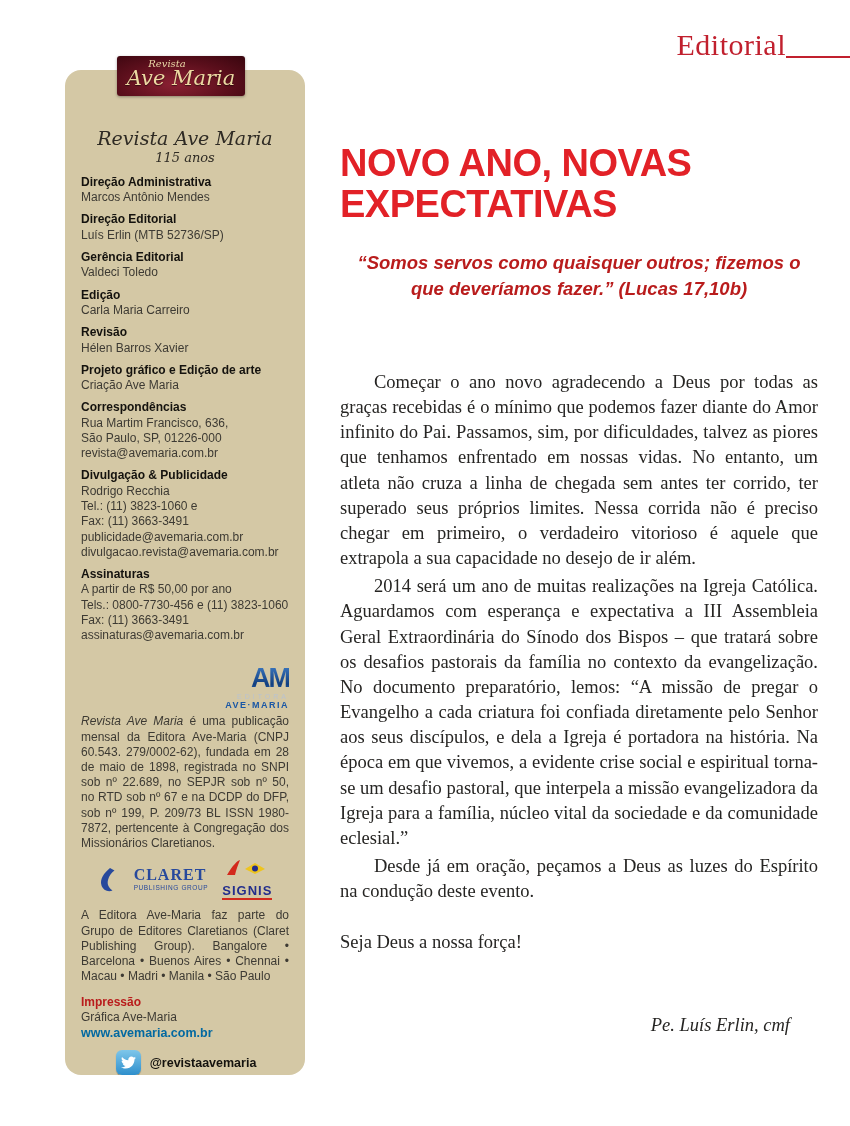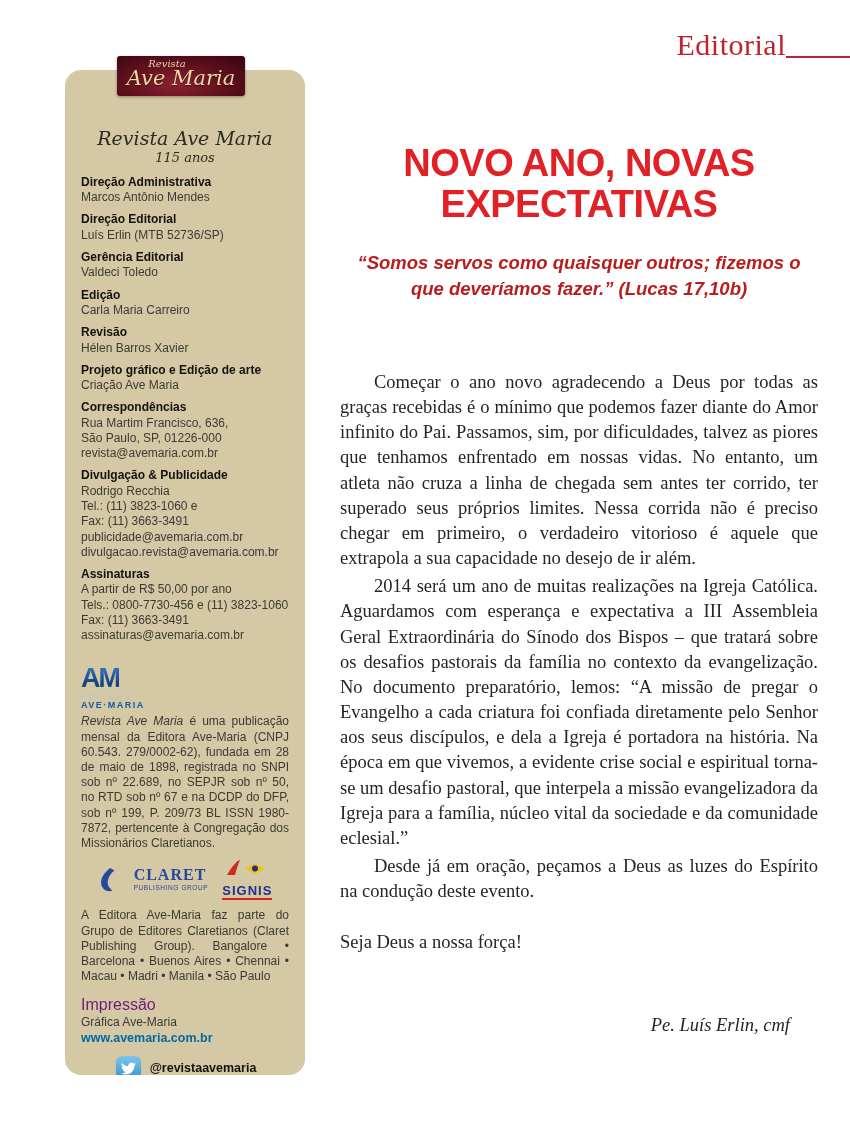--- a/index.html
+++ b/index.html
@@ -20,50 +20,50 @@
   .plate .plate-big{display:block;font-family:"DejaVu Serif",serif;font-style:italic;font-size:21px;color:#ecd9a2;line-height:1;margin-top:-1px;text-shadow:0 1px 1px rgba(0,0,0,.5);}
 
   .masthead{text-align:center;margin:24px 0 10px 0;}
   .masthead .mh-title{font-family:"DejaVu Serif",serif;font-style:italic;font-size:19px;color:#2f2b24;line-height:1.15;}
   .masthead .mh-sub{font-family:"DejaVu Serif",serif;font-style:italic;font-size:13px;color:#2f2b24;}
 
   .sec{margin-bottom:7px;}
   .sec .sec-title{font-size:12px;font-weight:bold;color:#14120e;line-height:1.28;}
   .sec .sec-lines{font-size:12px;color:#3d3a33;line-height:1.27;white-space:pre-line;}
 
-  .editora-logo{text-align:left;margin:22px 0 4px 0;line-height:1;}
+  .editora-logo{text-align:right;margin:22px 0 4px 0;line-height:1;}
   .editora-logo .am{font-size:27px;font-weight:bold;color:#1a57a5;letter-spacing:-2px;transform:scaleY(1.05);display:inline-block;
       background:linear-gradient(180deg,#3f7cc4 0%,#123f80 70%,#2a66b0 100%);-webkit-background-clip:text;background-clip:text;-webkit-text-fill-color:transparent;}
   .editora-logo .ed-word{display:block;font-size:7px;letter-spacing:3px;color:#b9c2cf;margin-top:1px;}
   .editora-logo .am-word{display:block;font-size:9px;font-weight:bold;letter-spacing:1.5px;color:#1a57a5;margin-top:1px;}
 
   .pubinfo{font-size:12px;color:#3d3a33;line-height:1.27;text-align:justify;margin:4px 0 8px 0;}
   .pubinfo .lead{font-style:italic;}
 
   .logos-row{display:flex;align-items:center;justify-content:center;gap:14px;margin:4px 0 8px 0;}
   .claret{display:flex;align-items:flex-start;gap:16px;}
   .claret .claret-name{font-family:"Liberation Serif",serif;font-weight:bold;font-size:16px;color:#27499c;letter-spacing:1px;line-height:1;}
   .claret .claret-sub{font-size:6.5px;color:#27499c;letter-spacing:.6px;line-height:1;margin-top:2px;}
   .signis{text-align:center;}
   .signis .signis-name{font-size:13px;font-weight:bold;color:#232e8c;letter-spacing:1px;line-height:1;border-bottom:2px solid #d3291c;padding-bottom:1px;display:inline-block;}
 
   .impressao{margin:10px 0 8px 0;}
-  .impressao .sec-title{font-size:16px;font-weight:normal;color:#701a75;line-height:1.28;}
+  .impressao .sec-title{font-size:12px;font-weight:bold;color:#b91c1c;line-height:1.28;}
   .impressao .imp-line{font-size:12px;color:#3d3a33;line-height:1.27;}
   .impressao .imp-site{font-size:12.5px;font-weight:bold;color:#0369a1;line-height:1.3;}
 
   .social-row{display:flex;align-items:center;gap:9px;margin:9px 0 0 2px;justify-content:center;}
   .social-label{font-size:12.5px;font-weight:bold;color:#14120e;}
   .icon-tw{width:25px;height:25px;border-radius:6px;background:linear-gradient(180deg,#7ec6ea 0%,#2e8fcc 100%);display:flex;align-items:center;justify-content:center;box-shadow:0 1px 1px rgba(0,0,0,.3);}
   .icon-fb{width:25px;height:25px;border-radius:4px;background:linear-gradient(180deg,#6d84b4 0%,#3b5998 100%);position:relative;overflow:hidden;box-shadow:0 1px 1px rgba(0,0,0,.3);}
   .icon-fb .fb-f{position:absolute;right:4px;bottom:-6px;font-family:"Liberation Serif",serif;font-weight:bold;font-size:26px;color:#ffffff;line-height:1;}
 
   
   .article{position:absolute;left:340px;top:118px;width:478px;}
-  .article-title{font-size:38px;font-weight:bold;color:#e22127;text-align:center;line-height:1.07;letter-spacing:-.5px;white-space:pre-line;}
+  .article-title{font-size:38px;font-weight:bold;color:#e22127;line-height:1.07;letter-spacing:-.5px;white-space:pre-line;}
   .article-quote{font-style:italic;font-weight:bold;font-size:18.5px;color:#b91c1c;text-align:center;line-height:1.4;margin:16px auto 0 auto;max-width:450px;}
   .article-body{margin-top:68px;font-family:"Liberation Serif",serif;font-size:18.5px;color:#262523;line-height:1.36;text-align:justify;}
   .article-body p{margin:0 0 3px 0;text-indent:34px;}
   .article-closing{font-family:"Liberation Serif",serif;font-size:18.5px;color:#262523;margin-top:28px;}
   .article-signature{font-family:"Liberation Serif",serif;font-style:italic;font-size:18.5px;color:#262523;text-align:right;padding-right:28px;margin-top:62px;}
 </style>
 </head>
 <body>
 
 <div class="page">

